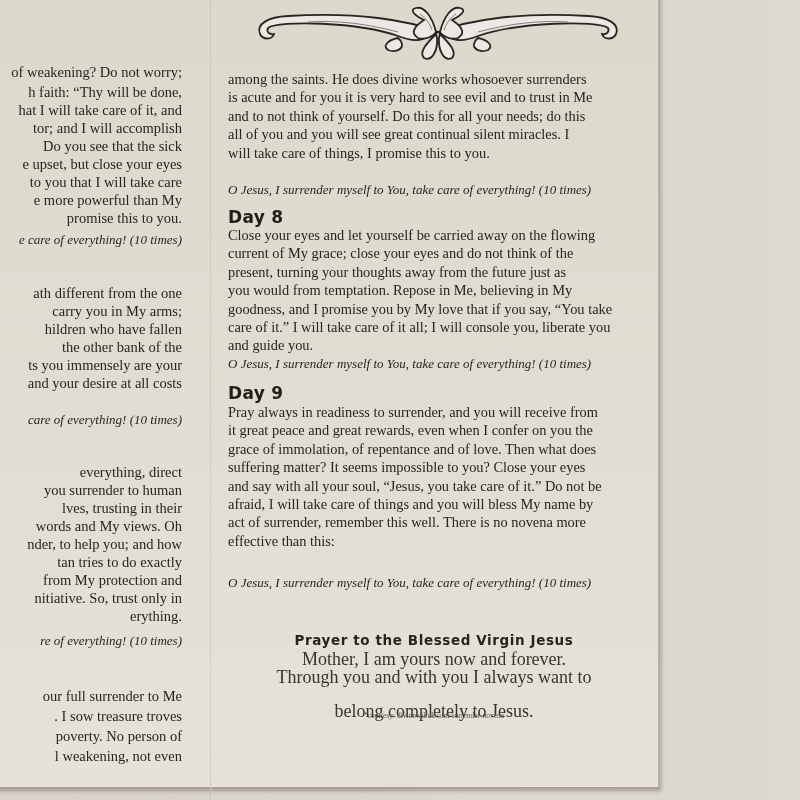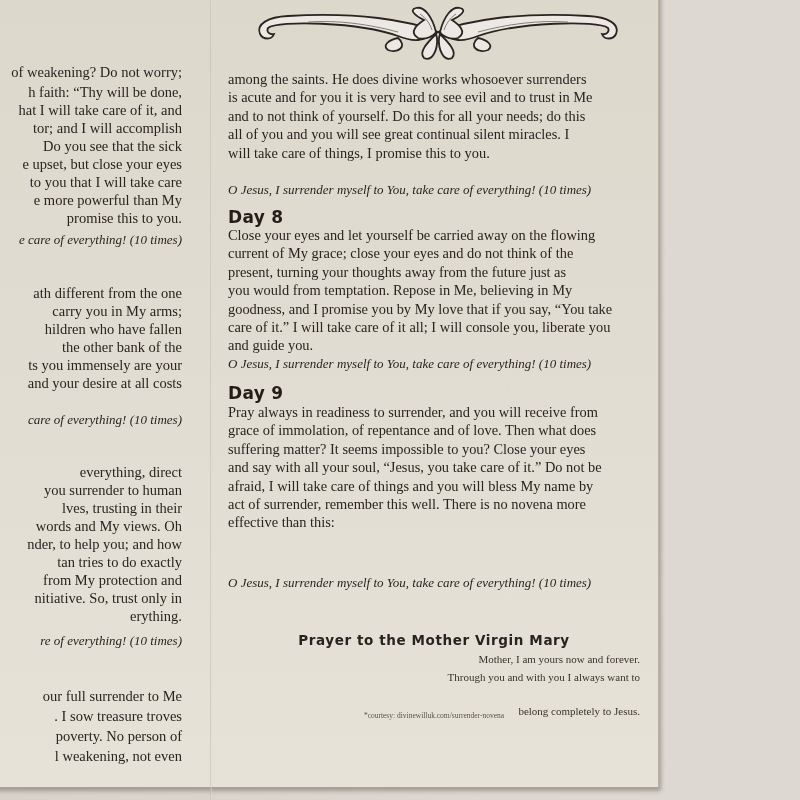--- a/index.html
+++ b/index.html
@@ -55,22 +55,22 @@
     position: absolute; left: 0; font-family: "DejaVu Sans", sans-serif;
     font-weight: bold; font-size: 17px; line-height: 18px; color: #241c18;
     letter-spacing: 0.3px;
   }
   .mary-title {
     position: absolute; left: 0; width: 412px; text-align: center;
     font-family: "DejaVu Sans", sans-serif; font-weight: bold;
     font-size: 13.5px; line-height: 18px; color: #2a2220; letter-spacing: 0.6px;
   }
   .mary-line {
-    position: absolute; left: 0; width: 412px; text-align: right;
-    font-size: 11px; line-height: 18px; color: #3a322d;
+    position: absolute; left: 0; width: 412px; text-align: center;
+    font-size: 18px; line-height: 18px; color: #3a322d;
   }
   .courtesy {
     position: absolute; left: 0; width: 412px; text-align: center;
     font-size: 7.5px; line-height: 10px; color: #5a524b;
   }
 </style>
 </head>
 <body>
 
 <div class="backdrop"></div>
@@ -161,27 +161,28 @@
     <span class="line">you would from temptation. Repose in Me, believing in My</span>
     <span class="line">goodness, and I promise you by My love that if you say, “You take</span>
     <span class="line">care of it.” I will take care of it all; I will console you, liberate you</span>
     <span class="line">and guide you.</span>
   </div>
   <div class="refrain" style="top:355px">O Jesus, I surrender myself to You, take care of everything! (10 times)</div>
 
   <div class="day-heading" style="top:384px">Day 9</div>
   <div class="para" style="top:403px">
     <span class="line">Pray always in readiness to surrender, and you will receive from</span>
+    <span class="line">it great peace and great rewards, even when I confer on you the</span>
     <span class="line">grace of immolation, of repentance and of love. Then what does</span>
     <span class="line">suffering matter? It seems impossible to you? Close your eyes</span>
     <span class="line">and say with all your soul, “Jesus, you take care of it.” Do not be</span>
     <span class="line">afraid, I will take care of things and you will bless My name by</span>
     <span class="line">act of surrender, remember this well. There is no novena more</span>
     <span class="line">effective than this:</span>
   </div>
   <div class="refrain" style="top:574px">O Jesus, I surrender myself to You, take care of everything! (10 times)</div>
 
-  <div class="mary-title" style="top:631px">Prayer to the Mother Virgin Mary</div>
+  <div class="mary-title" style="top:631px">Prayer to the Blessed Virgin Jesus</div>
   <div class="mary-line" style="top:650px">Mother, I am yours now and forever.</div>
   <div class="mary-line" style="top:668px">Through you and with you I always want to</div>
   <div class="mary-line" style="top:702px">belong completely to Jesus.</div>
   <div class="courtesy" style="top:711px">*courtesy: divinewilluk.com/surrender-novena</div>
 </div>
 
 </body></html>

